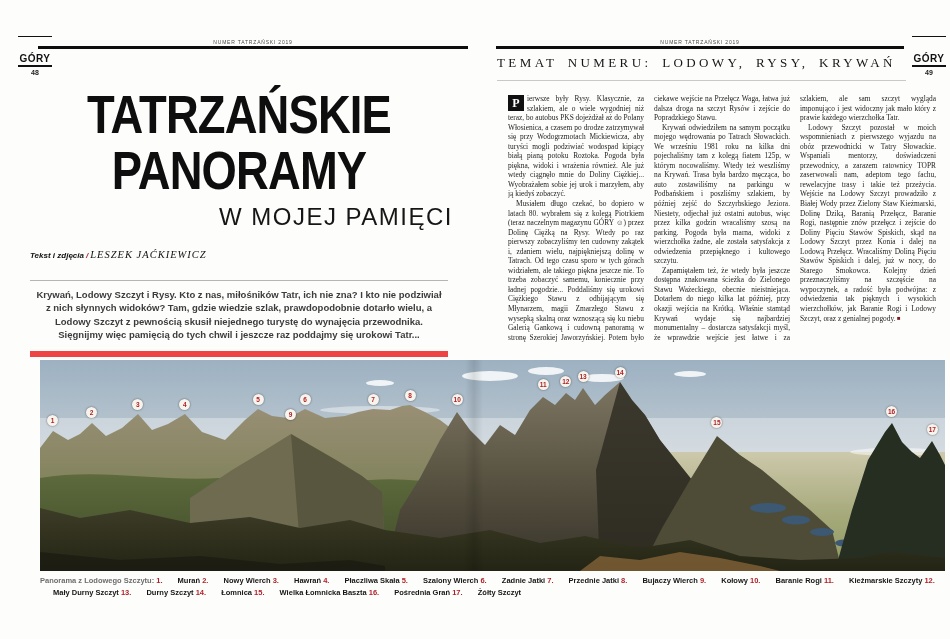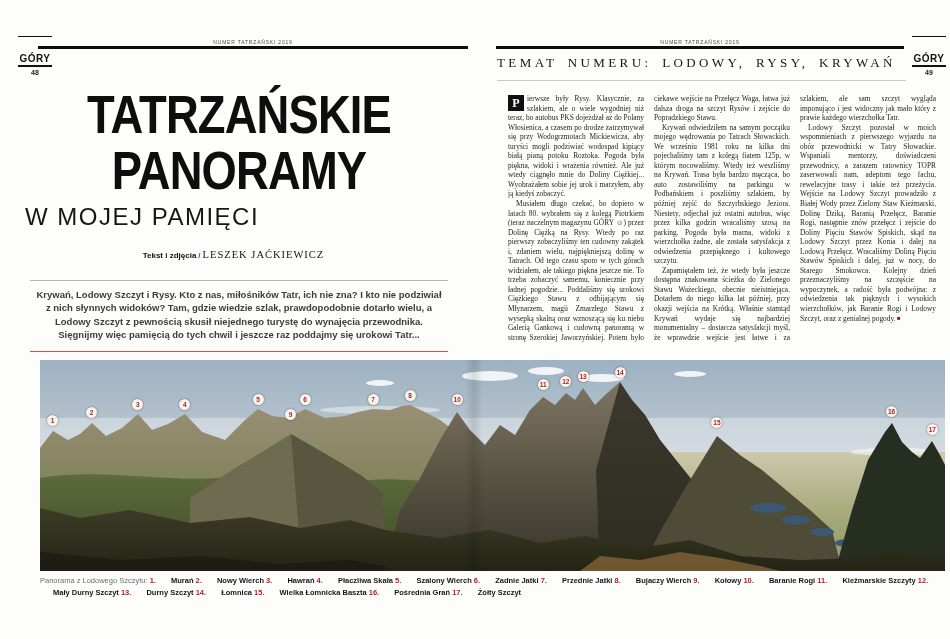--- a/index.html
+++ b/index.html
@@ -21,29 +21,29 @@
   .issue-left { left:38px; width:430px; }
   .issue-right { left:496px; width:408px; }
   .section-heading { position:absolute; left:497px; top:55px; width:409px;
       font-family:"Liberation Serif", serif; font-size:13px; letter-spacing:3.4px; word-spacing:4px;
       color:#161616; white-space:nowrap; border-bottom:1px solid #c9c9c9; padding-bottom:9px; }
 
   
   .title-block { position:absolute; left:25px; top:86px; width:428px; text-align:center;
       font-weight:bold; color:#0e0e0e; line-height:1.04; font-size:54px; letter-spacing:-1px;
       transform:scaleX(.84); transform-origin:50% 0; }
-  .subtitle { position:absolute; left:25px; top:203px; width:428px; text-align:left;
+  .subtitle { position:absolute; left:25px; top:203px; width:428px; text-align:right;
       font-size:24px; letter-spacing:1.5px; color:#161616; font-weight:400; }
-  .byline { position:absolute; top:249px; left:30px; width:415px; text-align:center; padding-right:8px; font-size:8px; color:#111; }
+  .byline { position:absolute; top:249px; left:30px; width:415px; text-align:left; padding-right:8px; font-size:8px; color:#111;font-style:italic; }
   .byline .byline-prefix { font-weight:bold; }
   .byline .byline-slash { color:#b01f24; font-weight:bold; padding:0 2px; }
   .byline .byline-author { font-family:"Liberation Serif", serif; font-size:10.5px; letter-spacing:1px; }
 
   .lead-box { position:absolute; left:30px; top:280px; width:418px;
-      border-top:1px solid #b5b5b5; border-bottom:1px solid #ef4444;
+      border-top:1px solid #b5b5b5; border-bottom:6px solid #ef4444;
       padding:7px 6px 9px; text-align:center;
       font-size:9.5px; font-weight:bold; line-height:1.42; color:#3c3c3c; }
 
   
   .columns { position:absolute; left:508px; top:94px; width:428px; height:260px; overflow:hidden;
       column-count:3; column-gap:10px; font-family:"Liberation Serif", serif;
       font-size:7.4px; line-height:1.29; text-align:justify; color:#1d1d1d; }
   .columns p { margin:0; text-indent:8px; }
   .columns p:first-child { text-indent:0; }
   .dropcap { float:left; width:16px; height:16px; background:#101010; color:#fff;
@@ -54,21 +54,21 @@
   .photo { position:absolute; left:40px; top:360px; width:905px; height:211px; overflow:hidden; background:#aebfca; }
   .photo svg { position:absolute; inset:0; width:100%; height:100%; }
   .gutter-shade { position:absolute; left:425px; top:0; width:18px; height:100%;
       background:linear-gradient(to right, rgba(0,0,0,0), rgba(0,0,0,.10), rgba(0,0,0,0)); }
   .marker { position:absolute; width:11px; height:11px; margin:-5.5px 0 0 -5.5px; border-radius:50%;
       background:#f7f4ee; box-shadow:0 0 2px rgba(0,0,0,.55);
       color:#b01f24; font-size:6.5px; font-weight:bold; line-height:11px; text-align:center; }
 
   .caption { position:absolute; left:40px; top:575px; width:898px;
       font-size:7.5px; line-height:1.55; color:#111; }
-  .cap-prefix { color:#6d6d6d; font-weight:400;margin-top:28px; }
+  .cap-prefix { color:#6d6d6d; font-weight:700;margin-top:28px; }
   .cap-num { color:#b01f24; font-weight:bold; }
   .cap-name { color:#151515; font-weight:bold;margin-left:13px; }
 </style>
 </head>
 <body>
 
 <div class="page-bg"></div>
 
 <div class="logo logo-left">
   <span class="logo-word">GÓRY</span>

